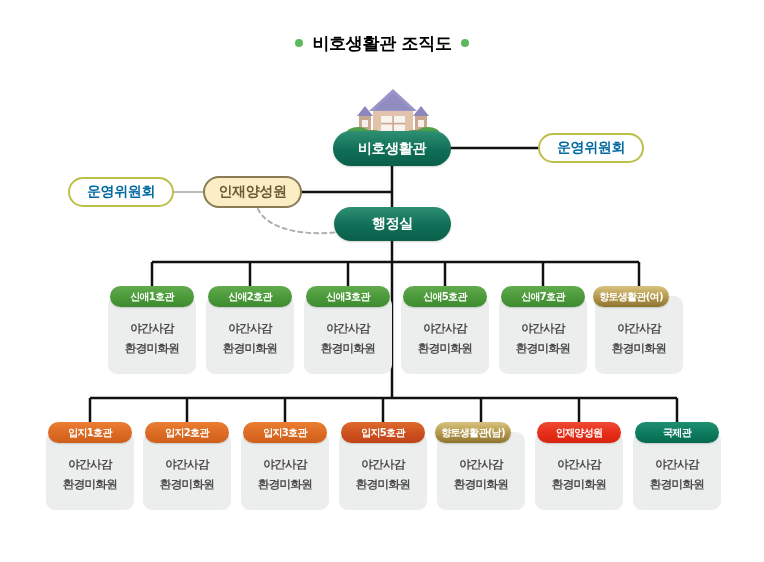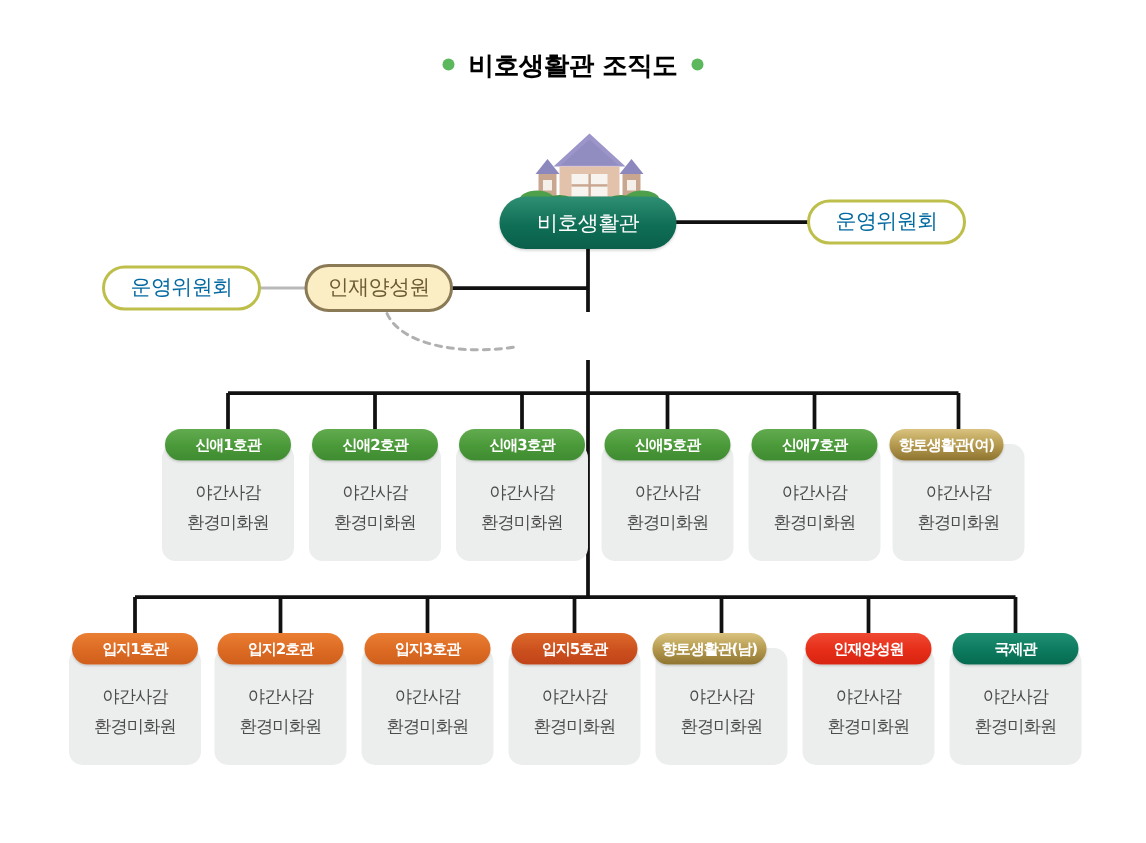--- a/index.html
+++ b/index.html
@@ -62,21 +62,21 @@
     height: 58px;
   }
   
   .pill {
     position: absolute;
     display: flex;
     align-items: center;
     justify-content: center;
     border-radius: 999px;
     font-size: 14px;
-    font-weight: normal;
+    font-weight: bold;
     letter-spacing: -0.4px;
     box-sizing: border-box;
     white-space: nowrap;
   }
   .pill-main {
     background: linear-gradient(180deg, #2f8f73 0%, #0f6e56 55%, #0a5f4a 100%);
     color: #ffffff;
     box-shadow: 0 1px 2px rgba(0,0,0,0.18);
   }
   .pill-admin {
@@ -130,20 +130,21 @@
   .unit-head.wide {
     left: -2px;
     width: 76px;
   }
   .unit-lines {
     position: absolute;
     left: 0;
     top: 32px;
     width: 88px;
     text-align: center;
+    font-weight: bold;
   }
   .unit-line {
     font-size: 11.5px;
     color: #4c4c4c;
     letter-spacing: -0.6px;
     line-height: 20px;
     white-space: nowrap;
   }
   
   .h-green  { background: linear-gradient(180deg, #62ab4f 0%, #4a9939 55%, #3f8b31 100%); }
@@ -230,20 +231,23 @@
   </div>
 
   <div class="pill pill-outline" style="left:68px; top:177px; width:106px; height:30px;">
     <span>운영위원회</span>
   </div>
 
   <div class="pill pill-tan" style="left:203px; top:176px; width:99px; height:32px;">
     <span>인재양성원</span>
   </div>
 
+  <div class="pill pill-admin" style="left:334px; top:207px; width:117px; height:34px;">
+    <span>행정실</span>
+  </div>
 
   <div class="unit" style="left:108px; top:286px;">
     <div class="unit-body"></div>
     <div class="unit-head h-green">
       <span>신애1호관</span>
     </div>
     <div class="unit-lines">
       <div class="unit-line">야간사감</div>
       <div class="unit-line">환경미화원</div>
     </div>

